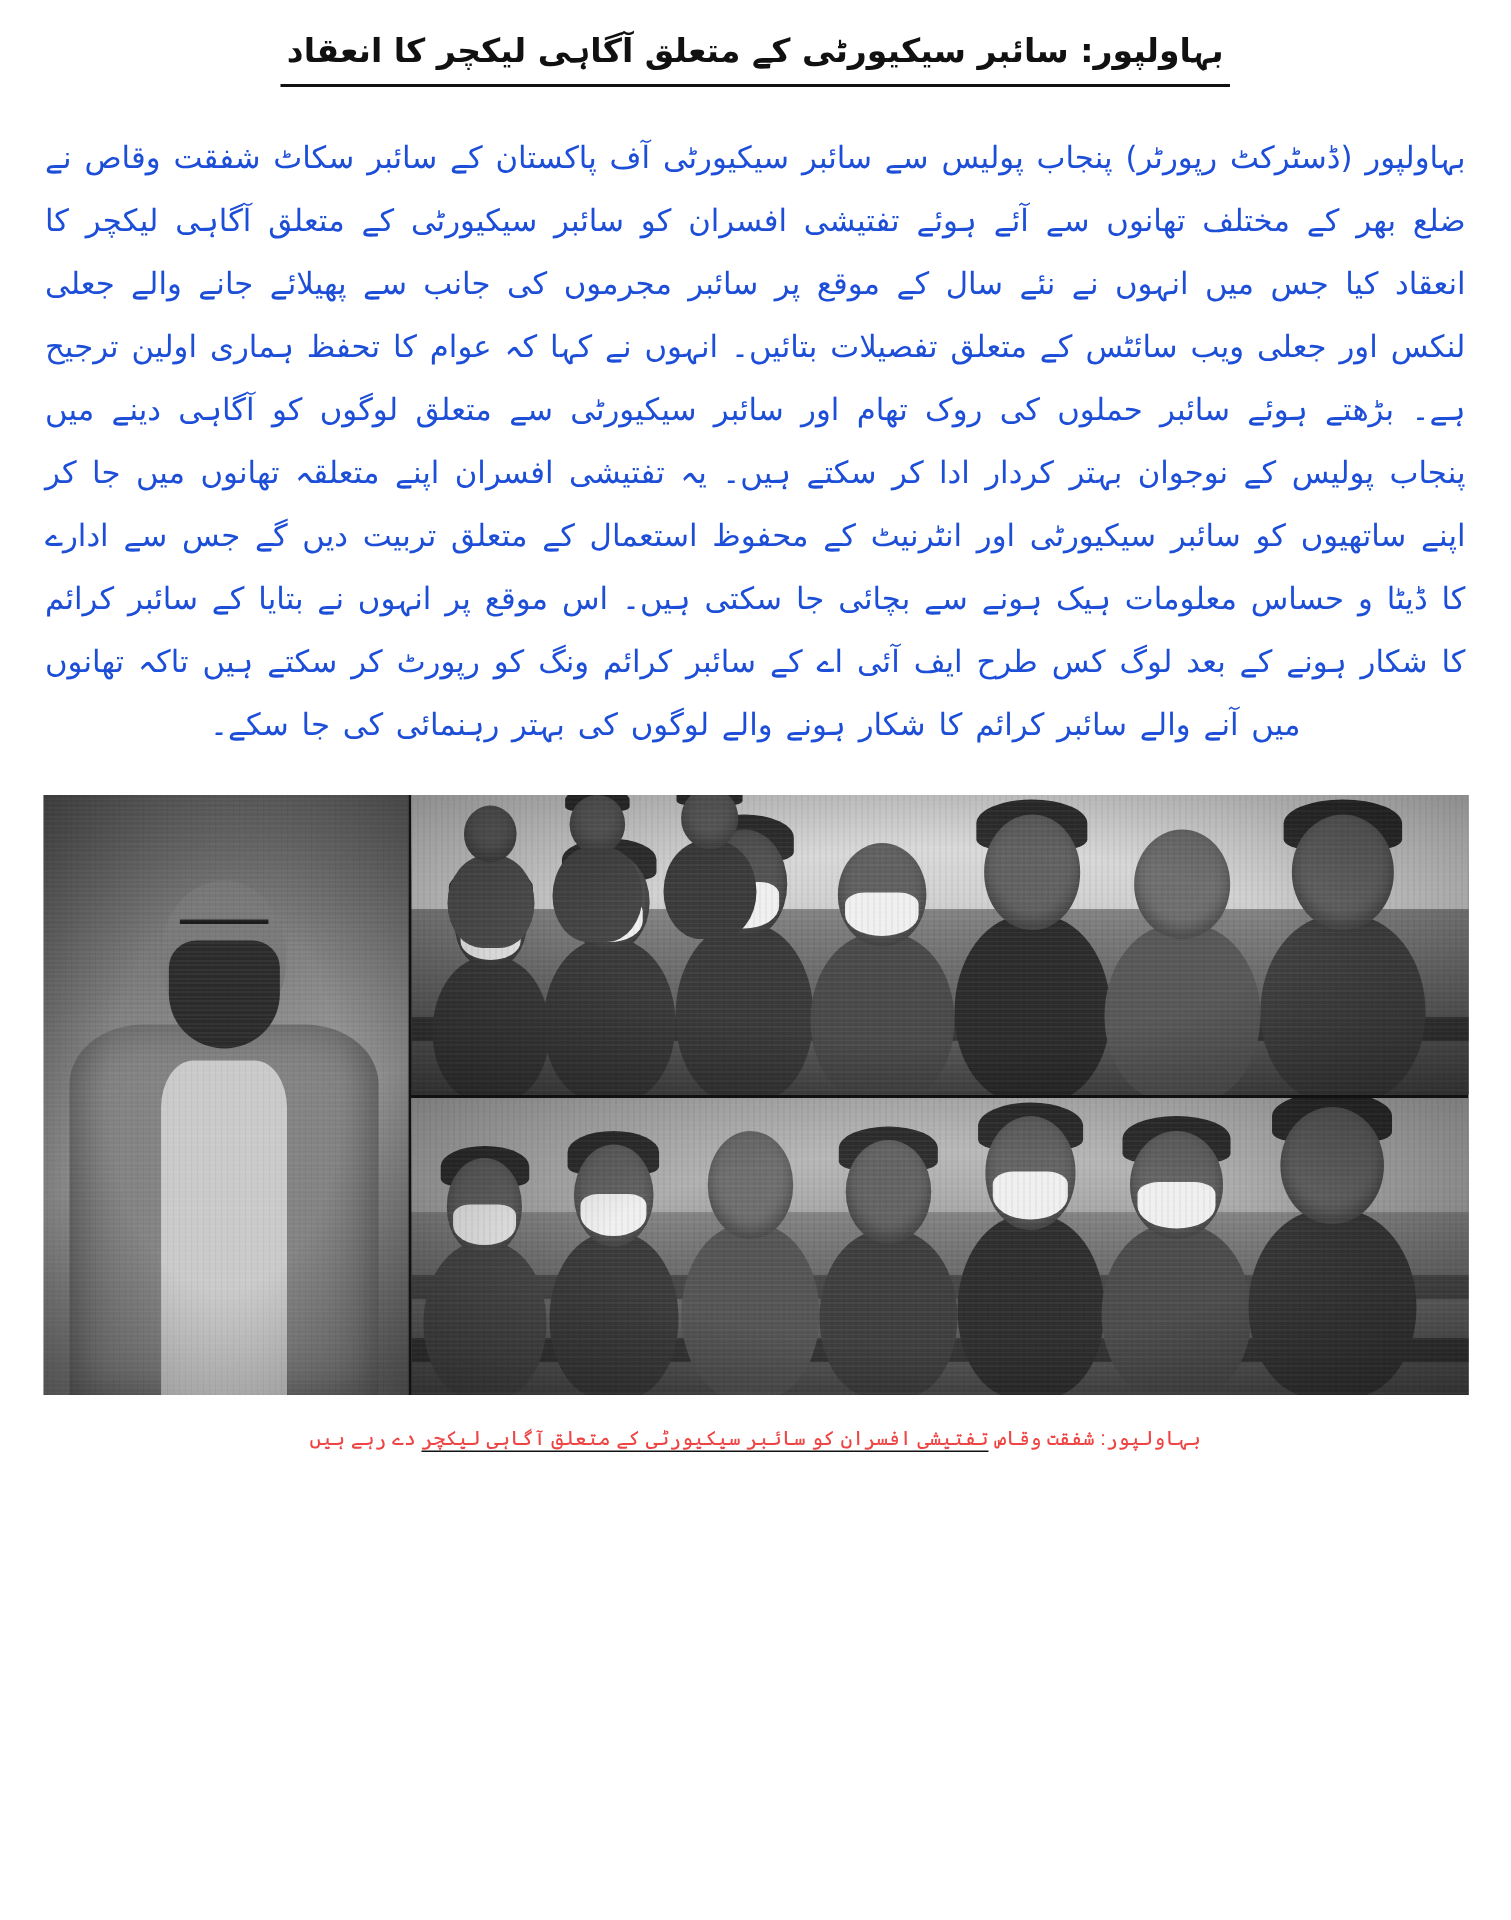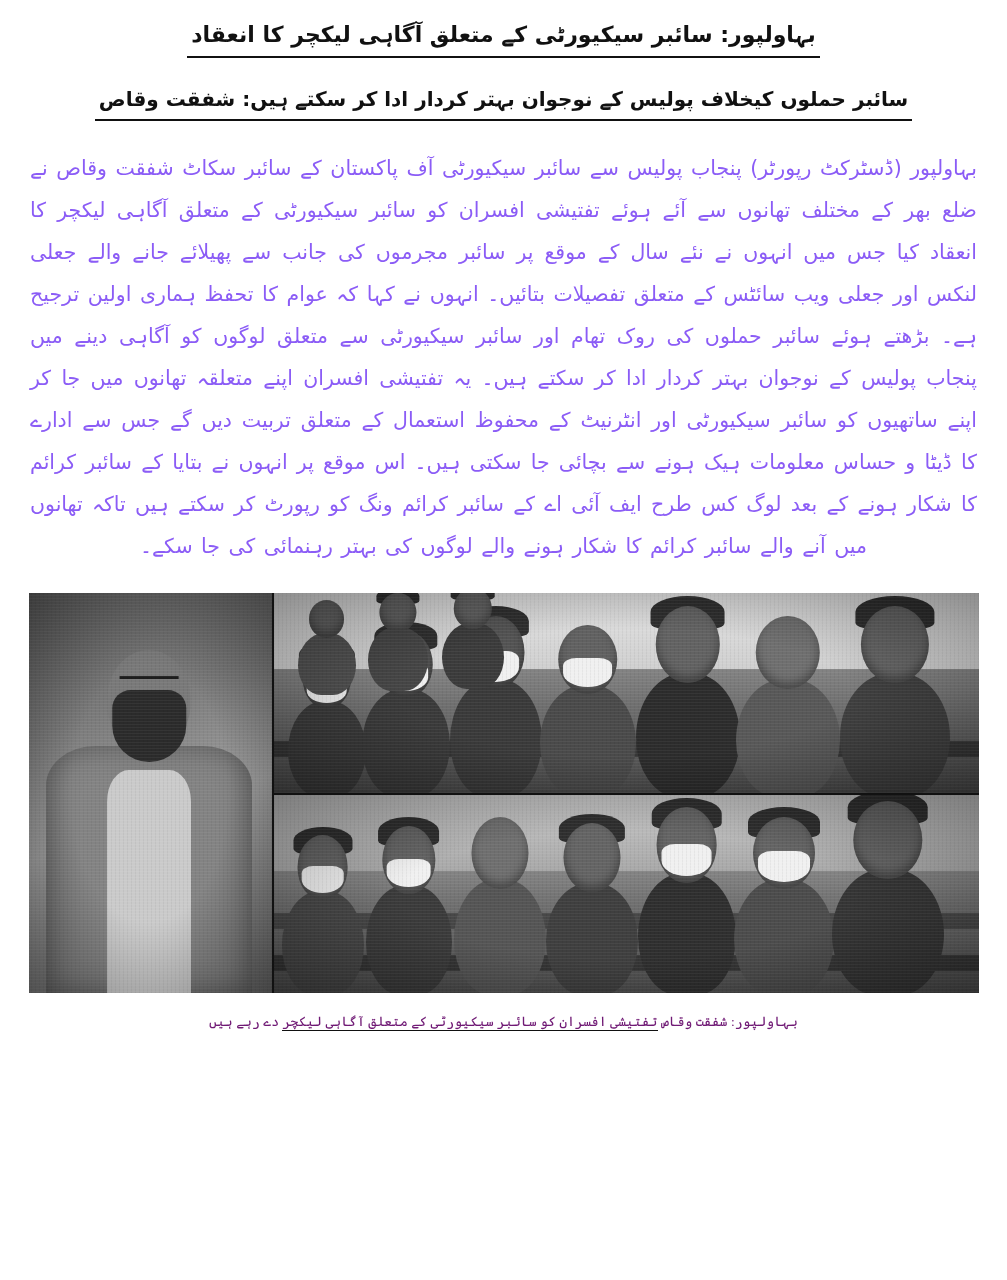--- a/index.html
+++ b/index.html
@@ -44,21 +44,21 @@
   .headline.h2 { font-size: 20px; margin-top: 26px; }
 
   
   .article-body {
     direction: rtl;
     text-align: justify;
     text-align-last: center;
     font-family: "DejaVu Sans", sans-serif;
     font-size: 20.5px;
     line-height: 2.05;
-    color: #8b5cf6;
+    color: #1d4ed8;
     margin-top: 26px;
     padding: 0 4px;
     word-spacing: 2px;
   }
 
   
   .photo-wrap {
     margin: 26px auto 0 auto;
     width: 950px;
     height: 400px;
@@ -210,40 +210,37 @@
     opacity: .14;
     background-image:
       repeating-linear-gradient(0deg, rgba(255,255,255,.35) 0 1px, rgba(0,0,0,0) 1px 3px),
       repeating-linear-gradient(90deg, rgba(0,0,0,.3) 0 1px, rgba(0,0,0,0) 1px 4px);
   }
 
   
   .caption {
     direction: rtl;
     text-align: center;
-    font-family: Liberation Serif, serif;
+    font-family: Liberation Sans, sans-serif;
     font-size: 13.5px;
     line-height: 1.7;
-    color: #701a75;
+    color: #ef4444;
     margin-top: 18px;
   }
   .caption .u { border-bottom: 1px solid #111; padding-bottom: 1px; }
 </style>
 </head>
 <body>
 
 <div class="page">
 
   <div class="headline-block">
     <div class="headline h1">بہاولپور: سائبر سیکیورٹی کے متعلق آگاہی لیکچر کا انعقاد</div>
   </div>
 
-  <div class="headline-block">
-    <div class="headline h2">سائبر حملوں کیخلاف پولیس کے نوجوان بہتر کردار ادا کر سکتے ہیں: شفقت وقاص</div>
-  </div>
 
   <div class="article-body">بہاولپور (ڈسٹرکٹ رپورٹر) پنجاب پولیس سے سائبر سیکیورٹی آف پاکستان کے سائبر سکاٹ شفقت وقاص نے ضلع بھر کے مختلف تھانوں سے آئے ہوئے تفتیشی افسران کو سائبر سیکیورٹی کے متعلق آگاہی لیکچر کا انعقاد کیا جس میں انہوں نے نئے سال کے موقع پر سائبر مجرموں کی جانب سے پھیلائے جانے والے جعلی لنکس اور جعلی ویب سائٹس کے متعلق تفصیلات بتائیں۔ انہوں نے کہا کہ عوام کا تحفظ ہماری اولین ترجیح ہے۔ بڑھتے ہوئے سائبر حملوں کی روک تھام اور سائبر سیکیورٹی سے متعلق لوگوں کو آگاہی دینے میں پنجاب پولیس کے نوجوان بہتر کردار ادا کر سکتے ہیں۔ یہ تفتیشی افسران اپنے متعلقہ تھانوں میں جا کر اپنے ساتھیوں کو سائبر سیکیورٹی اور انٹرنیٹ کے محفوظ استعمال کے متعلق تربیت دیں گے جس سے ادارے کا ڈیٹا و حساس معلومات ہیک ہونے سے بچائی جا سکتی ہیں۔ اس موقع پر انہوں نے بتایا کے سائبر کرائم کا شکار ہونے کے بعد لوگ کس طرح ایف آئی اے کے سائبر کرائم ونگ کو رپورٹ کر سکتے ہیں تاکہ تھانوں میں آنے والے سائبر کرائم کا شکار ہونے والے لوگوں کی بہتر رہنمائی کی جا سکے۔</div>
 
   <div class="photo-wrap">
     <div class="photo-grid">
 
       <div class="panel top-left">
         <div class="wall"></div>
         <div class="bench" style="top:148px"></div>
         <div class="fig" style="left:14px;  top:108px; width:78px;  height:96px;">

